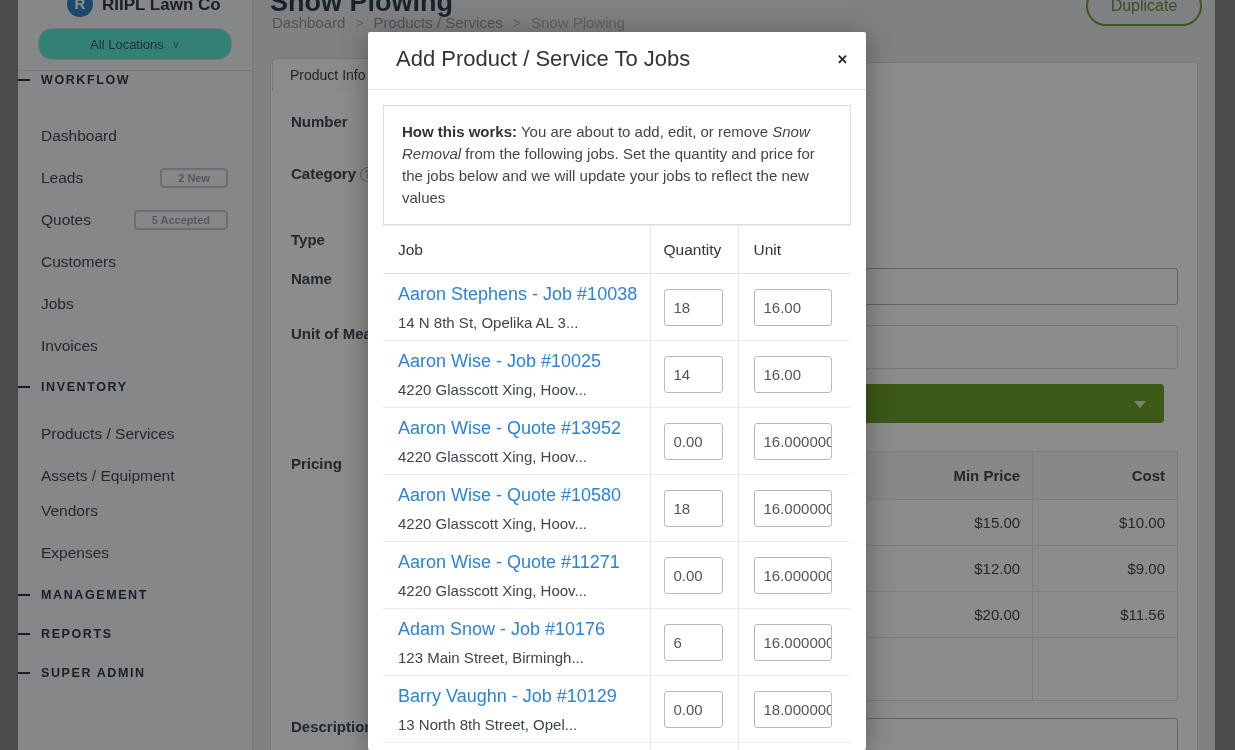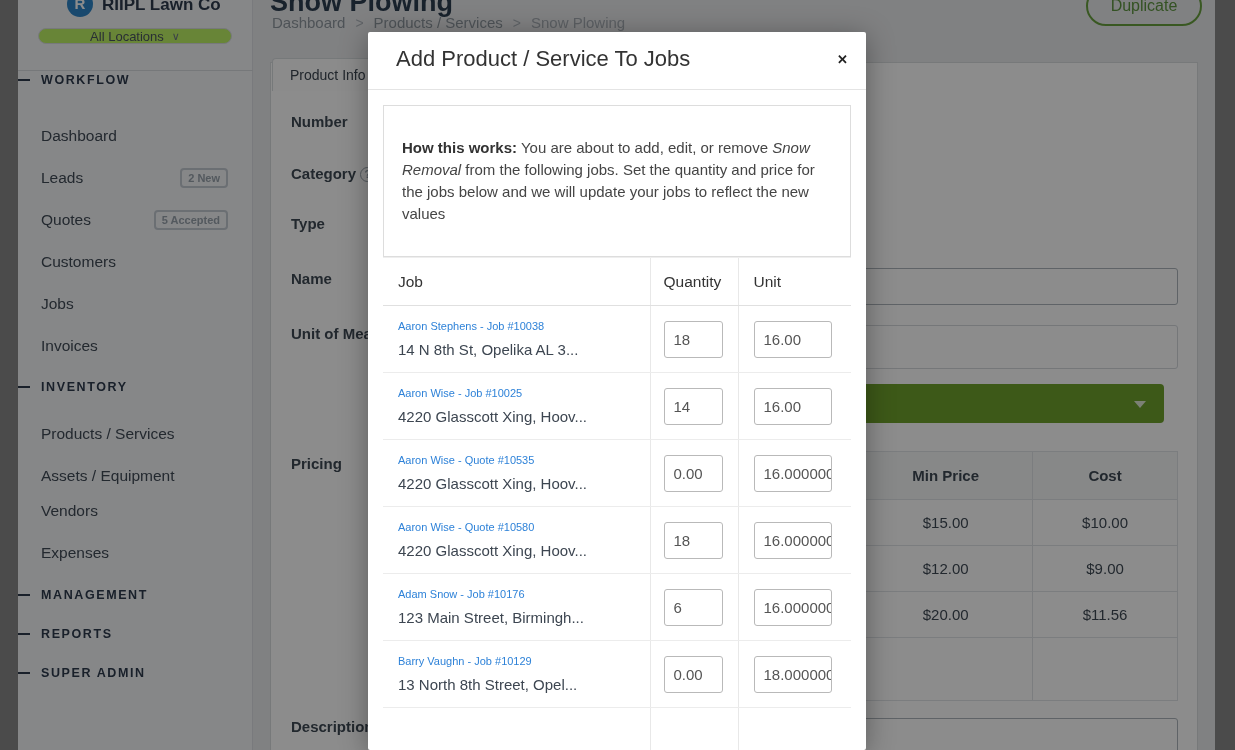--- a/index.html
+++ b/index.html
@@ -11,32 +11,32 @@
   .page { position:absolute; left:18px; top:0; width:1197px; height:750px; background:#e9ebed; }
 
   
   .sidebar { position:absolute; left:0; top:0; width:235px; height:750px;
              background:#f4f6f8; border-right:1px solid #dcdfe3; }
   .logo-row { position:absolute; left:0; top:-9px; width:235px; height:36px; }
   .logo-circle { position:absolute; left:49px; top:0; width:26px; height:26px; border-radius:50%;
                  background:#2e86c8; color:#fff; font-size:15px; font-weight:bold;
                  text-align:center; line-height:26px; }
   .company { position:absolute; left:84px; top:4px; font-size:17px; font-weight:bold; color:#2e3b4e; }
-  .loc-pill { position:absolute; left:20px; top:28px; width:194px; height:16px; border-radius:14px;
-              background:#bef264; border:1px solid #d9dde1; color:#4a5460; font-size:13px;
+  .loc-pill { position:absolute; left:20px; top:28px; width:194px; height:32px; border-radius:14px;
+              background:#5eead4; border:1px solid #d9dde1; color:#4a5460; font-size:13px;
               display:flex; align-items:center; justify-content:center; gap:8px; }
   .loc-chev { font-size:11px; color:#6b7683; }
   .side-div { position:absolute; left:0; top:70px; width:235px; border-top:1px solid #d8dbde; }
   .nav-row { position:absolute; left:0; width:235px; height:22px; display:flex; align-items:center; }
   .sec-dash { position:absolute; left:0; width:12px; border-top:2px dashed #2e3b4e; }
   .sec-label { position:absolute; left:23px; font-size:12.5px; font-weight:bold; letter-spacing:1.6px;
                color:#2e3b4e; }
   .item-label { position:absolute; left:23px; font-size:15.5px; color:#414b57; }
   .badge { position:absolute; right:25px; font-size:11px; font-weight:bold; color:#98a2ac;
-           border:2px solid #c3cad1; border-radius:4px; padding:2px 6px; background:transparent; }
+           border:2px solid #c3cad1; border-radius:4px; padding:2px 16px; background:transparent; }
 
   
   .main { position:absolute; left:235px; top:0; right:0; height:750px; background:#e9ebed; }
   .page-title { position:absolute; left:17px; top:-13px; font-size:27px; font-weight:bold; color:#2d3e50; }
   .breadcrumb { position:absolute; left:19px; top:14px; font-size:15px; color:#9aa2ab;
                 display:flex; gap:10px; align-items:center; }
   .crumb { color:#8f979f; } .crumb-sep { color:#aeb4bb; font-size:14px; } .crumb-cur { color:#a8aeb5; }
   .dup-btn { position:absolute; left:833px; top:-14px; width:116px; height:40px; border-radius:20px;
              border:2px solid #69a13e; color:#5f9640; background:transparent; font-size:16px;
              font-family:"Liberation Sans",sans-serif; }
@@ -53,52 +53,52 @@
                 border:1px solid #aeb5bc; border-radius:3px; background:#fff; }
   .uom-box { position:absolute; left:150px; top:262px; width:757px; height:44px;
              border:1px solid #d5d9dd; border-radius:3px; background:#fff; }
   .green-btn { position:absolute; left:150px; top:321px; width:743px; height:39px; border-radius:4px;
                background:#6fa22d; border:none; }
   .green-caret { position:absolute; right:18px; top:17px; width:0; height:0;
                  border-left:6px solid transparent; border-right:6px solid transparent;
                  border-top:7px solid rgba(255,255,255,.8); }
   .p-table { position:absolute; left:150px; top:388px; width:757px; border-collapse:collapse;
              font-size:15px; color:#3f4a55; }
-  .p-table th, .p-table td { border:1px solid #e0e4e7; text-align:center; padding:0 12px; }
+  .p-table th, .p-table td { border:1px solid #e0e4e7; text-align:right; padding:0 12px; }
   .p-table th { height:48px; font-weight:bold; background:#f6f7f8; }
   .p-table td { height:46px; }
   .p-table .empty-row td { height:63px; }
   .desc-box { position:absolute; left:150px; top:655px; width:757px; height:120px;
               border:1px solid #aeb5bc; border-radius:3px; background:#fff; resize:none; }
 
   
   .overlay { position:absolute; left:18px; top:0; width:1197px; height:750px;
              background:rgba(0,0,0,0.45); z-index:50; }
   .rail { position:absolute; top:0; height:750px; background:#4b4b4b; z-index:60; }
   .rail-left { left:0; width:18px; } .rail-right { left:1215px; width:20px; }
 
   
   .modal { position:absolute; left:368px; top:32px; width:498px; height:718px; background:#fff;
            border-radius:2px; box-shadow:0 4px 28px rgba(0,0,0,.35); z-index:100; overflow:hidden; }
   .m-header { position:relative; height:58px; border-bottom:1px solid #e4e4e4; }
   .m-title { position:absolute; left:28px; top:14px; font-size:22px; color:#333; }
   .m-close { position:absolute; right:18px; top:20px; font-size:13px; font-weight:bold; color:#222;
              background:none; border:none; cursor:pointer; }
   .m-body { padding:15px; }
-  .info-box { border:1px solid #ddd; padding:31px 18px; font-size:15px; line-height:22px; color:#454545; }
+  .info-box { border:1px solid #ddd; padding:15px 18px; font-size:15px; line-height:22px; color:#454545; }
   .info-box b { color:#333; }
   .j-table { width:468px; border-collapse:collapse; }
   .j-table th { height:48px; text-align:left; font-size:15.5px; font-weight:500; color:#333;
                 border-bottom:1px solid #e0e0e0; border-top:1px solid #eee; }
   .j-table th + th, .j-table td + td { border-left:1px solid #e8e8e8; }
   .j-table td { height:67px; border-bottom:1px solid #ececec; vertical-align:middle; }
   .col-job { width:267px; padding-left:15px; }
   .col-qty { width:88px; padding-left:13px; }
   .col-price { width:113px; padding-left:15px; }
-  .job-link { font-size:11px; color:#2e82d8; text-decoration:none; display:block;
+  .job-link { font-size:18px; color:#2e82d8; text-decoration:none; display:block;
               white-space:nowrap; overflow:hidden; }
   .job-addr { font-size:15px; color:#3d4651; margin-top:9px; white-space:nowrap; overflow:hidden; }
   .qty-in { width:59px; height:37px; border:1px solid #b9b9b9; border-radius:3px; padding-left:9px;
             font-size:15px; color:#555; font-family:"Liberation Sans",sans-serif; }
   .price-in { width:78px; height:37px; border:1px solid #b9b9b9; border-radius:3px; padding-left:9px;
               font-size:15px; color:#555; font-family:"Liberation Sans",sans-serif; }
 </style>
 </head>
 <body>
 
@@ -181,21 +181,21 @@
         <span class="crumb-cur">Snow Plowing</span>
       </div>
       <button class="dup-btn">Duplicate</button>
 
       <div class="tab">Product Info</div>
       <div class="card">
         <div class="f-label" style="top:50px">Number</div>
         <div class="f-label" style="top:102px">
           <span>Category</span><span class="q-icon">?</span>
         </div>
-        <div class="f-label" style="top:152px">Type</div>
+        <div class="f-label" style="top:168px">Type</div>
         <div class="f-label" style="top:207px">Name</div>
         <div class="f-label" style="top:262px">Unit of Mea</div>
         <div class="f-label" style="top:392px">Pricing</div>
         <div class="f-label" style="top:655px">Description</div>
 
         <input class="name-input" style="">
         <div class="uom-box"></div>
         <button class="green-btn">
           <span class="green-caret"></span>
         </button>
@@ -266,32 +266,40 @@
         <tr>
           <td class="col-job">
             <a href="#" class="job-link">Aaron Wise - Job #10025</a>
             <div class="job-addr">4220 Glasscott Xing, Hoov...</div>
           </td>
           <td class="col-qty"><input class="qty-in" value="14" style=""></td>
           <td class="col-price"><input class="price-in" value="16.00" style=""></td>
         </tr>
         <tr>
           <td class="col-job">
-            <a href="#" class="job-link">Aaron Wise - Quote #10535</a>
+            <a href="#" class="job-link">Aaron Wise - Quote #13952</a>
             <div class="job-addr">4220 Glasscott Xing, Hoov...</div>
           </td>
           <td class="col-qty"><input class="qty-in" value="0.00" style=""></td>
           <td class="col-price"><input class="price-in" value="16.000000" style=""></td>
         </tr>
         <tr>
           <td class="col-job">
             <a href="#" class="job-link">Aaron Wise - Quote #10580</a>
             <div class="job-addr">4220 Glasscott Xing, Hoov...</div>
           </td>
           <td class="col-qty"><input class="qty-in" value="18" style=""></td>
+          <td class="col-price"><input class="price-in" value="16.000000" style=""></td>
+        </tr>
+        <tr>
+          <td class="col-job">
+            <a href="#" class="job-link">Aaron Wise - Quote #11271</a>
+            <div class="job-addr">4220 Glasscott Xing, Hoov...</div>
+          </td>
+          <td class="col-qty"><input class="qty-in" value="0.00" style=""></td>
           <td class="col-price"><input class="price-in" value="16.000000" style=""></td>
         </tr>
         <tr>
           <td class="col-job">
             <a href="#" class="job-link">Adam Snow - Job #10176</a>
             <div class="job-addr">123 Main Street, Birmingh...</div>
           </td>
           <td class="col-qty"><input class="qty-in" value="6" style=""></td>
           <td class="col-price"><input class="price-in" value="16.000000" style=""></td>
         </tr>

